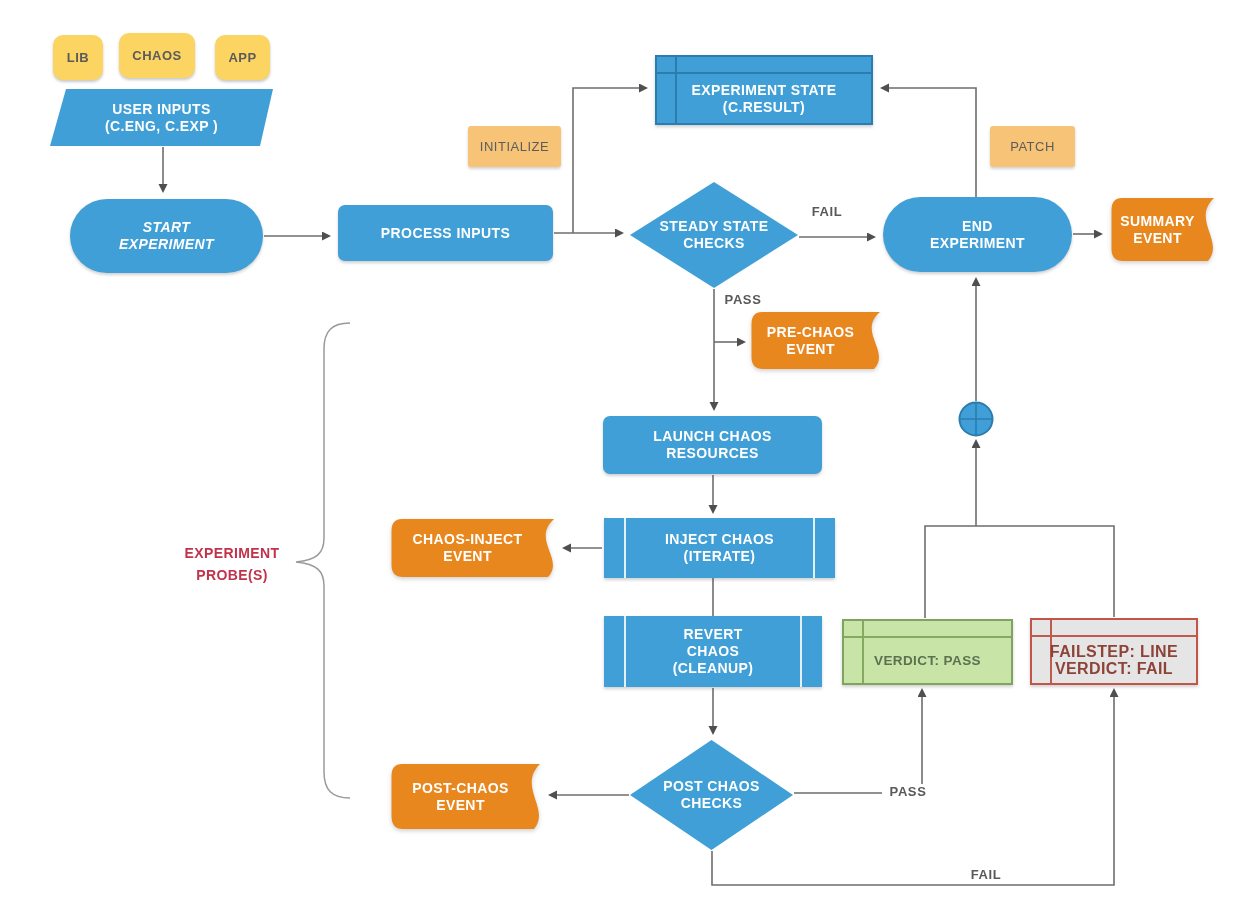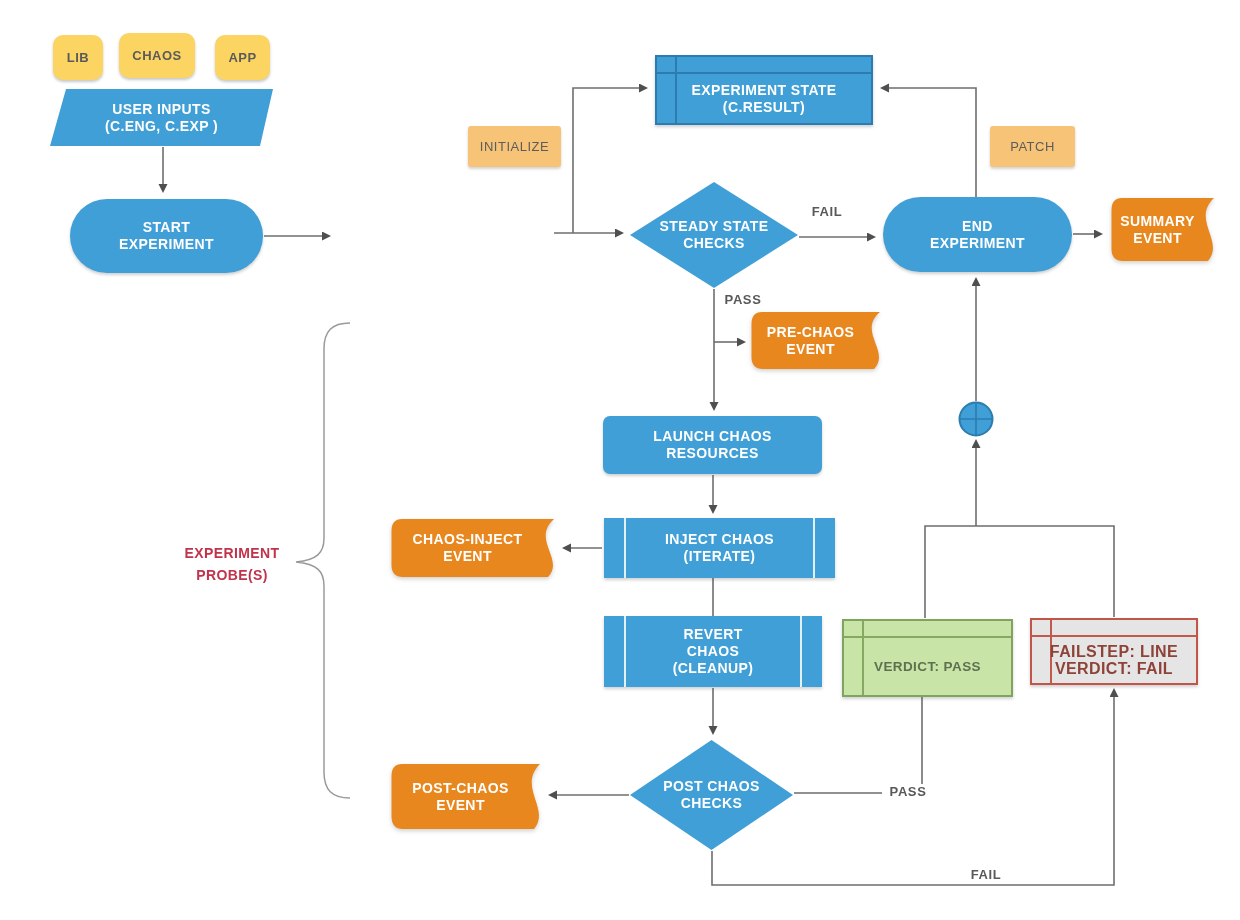--- a/index.html
+++ b/index.html
@@ -91,25 +91,28 @@
 
   <div class="sticky" style="left:53px;top:35px;width:50px;height:45px;">LIB</div>
   <div class="sticky" style="left:119px;top:33px;width:76px;height:45px;">CHAOS</div>
   <div class="sticky" style="left:215px;top:35px;width:55px;height:45px;">APP</div>
 
   <div class="node blue parallelogram" style="left:50px;top:89px;width:223px;height:57px;">
     <div>USER INPUTS</div>
     <div>(C.ENG, C.EXP )</div>
   </div>
 
-  <div class="node blue pill soft" style="left:70px;top:199px;width:193px;height:74px;">
+  <div class="node blue pill soft" style="left:70px;top:199px;width:193px;height:74px;font-style:italic;">
     <div>START</div>
     <div>EXPERIMENT</div>
   </div>
 
+  <div class="node blue rounded soft" style="left:338px;top:205px;width:215px;height:56px;">
+    <div>PROCESS INPUTS</div>
+  </div>
 
   <div class="notebox" style="left:468px;top:126px;width:93px;height:41px;">INITIALIZE</div>
 
   <div class="node storage state soft" style="left:655px;top:55px;width:218px;height:70px;">
     <div class="txt">
       <div>EXPERIMENT STATE</div>
       <div>(C.RESULT)</div>
     </div>
   </div>
 
@@ -182,21 +185,21 @@
   <div class="event" style="left:390px;top:763px;width:153px;height:67px;">
     <svg width="153" height="67" viewBox="0 0 153 67">
       <path d="M12 1 L150 1 C127 24 161 46 144 66 L13 66 Q1.5 66 1.5 53 L1.5 13 Q1.5 1 12 1 Z" fill="#e8871e"></path>
     </svg>
     <div class="txt">
       <div>POST-CHAOS</div>
       <div>EVENT</div>
     </div>
   </div>
 
-  <div class="node storage pass soft" style="left:842px;top:619px;width:171px;height:78px;">
+  <div class="node storage pass soft" style="left:842px;top:619px;width:171px;height:66px;">
     <div class="txt">
       <div>VERDICT: PASS</div>
     </div>
   </div>
 
   <div class="node storage fail soft" style="left:1030px;top:618px;width:168px;height:67px;">
     <div class="txt">
       <div>FAILSTEP: LINE</div>
       <div>VERDICT: FAIL</div>
     </div>

